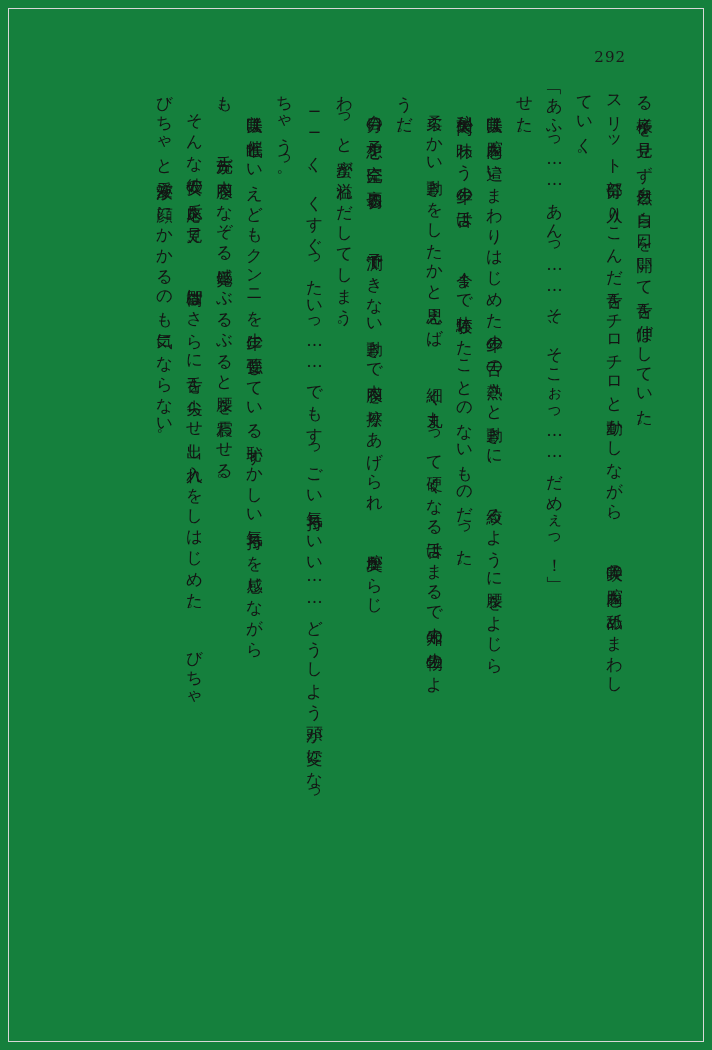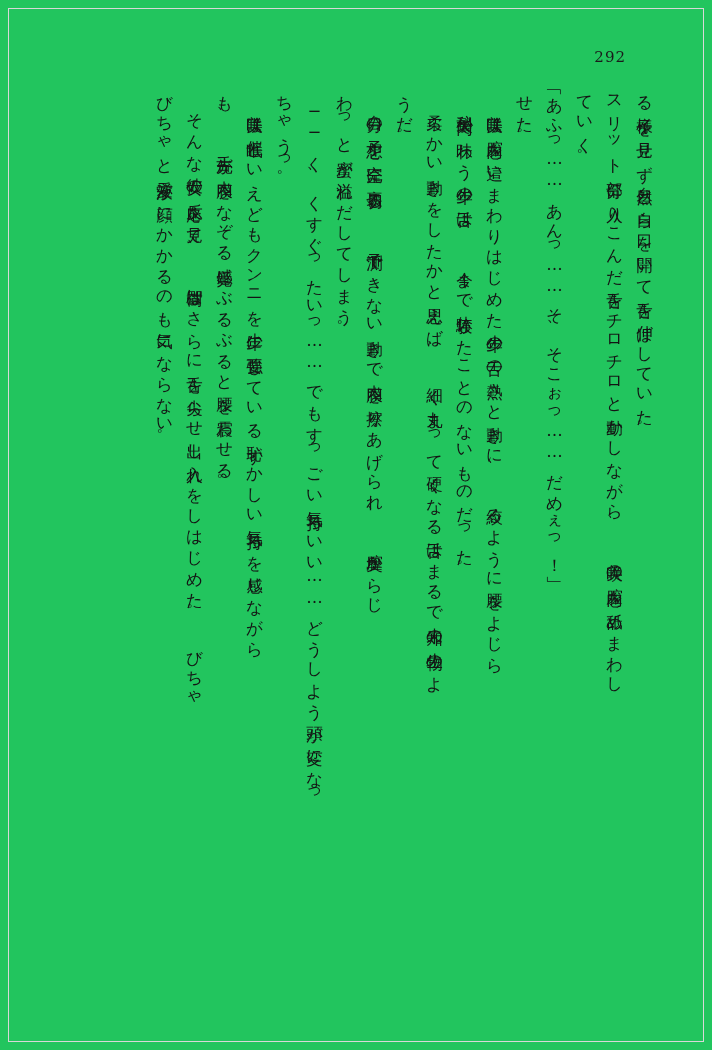--- a/index.html
+++ b/index.html
@@ -12,21 +12,21 @@
     height: 1050px;
     overflow: hidden;
     font-family: "DejaVu Serif", "Liberation Serif", serif;
     color: #111111;
   }
 
   #page {
     position: relative;
     width: 712px;
     height: 1050px;
-    background: #22c55e;
+    background: #15803d;
     box-sizing: border-box;
   }
 
   
   .page-frame {
     position: absolute;
     left: 8px;
     top: 8px;
     right: 8px;
     bottom: 8px;

